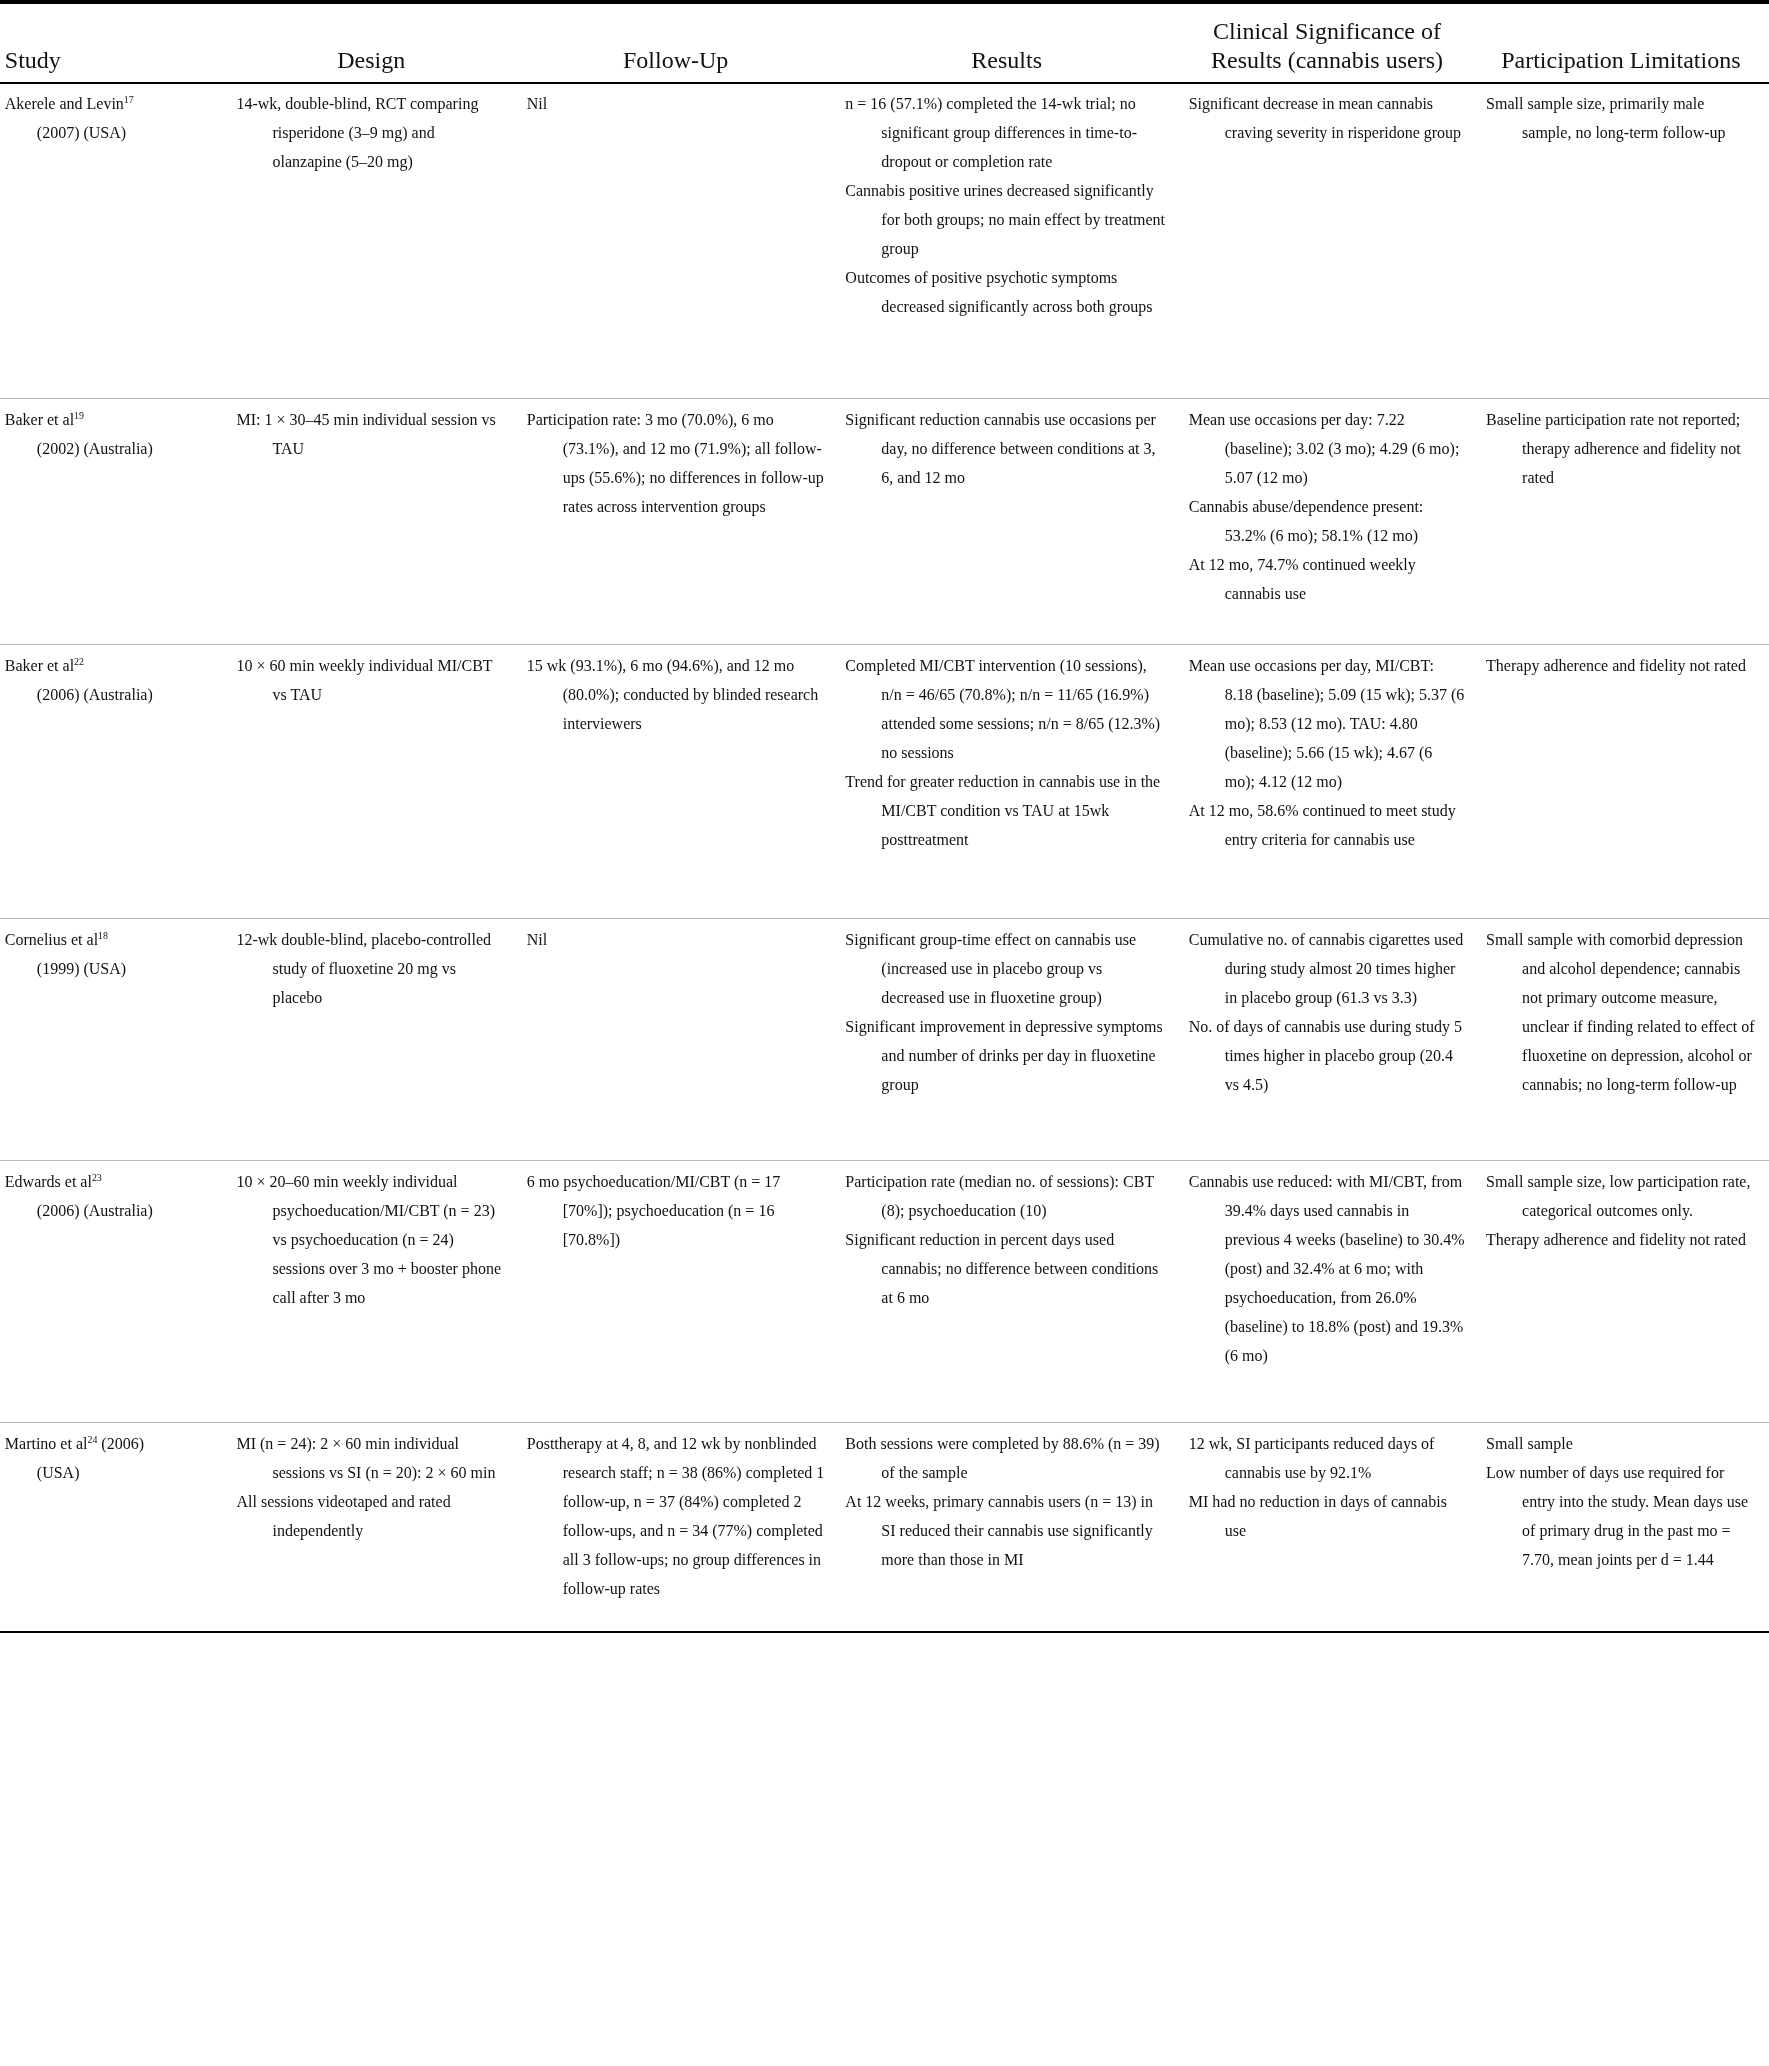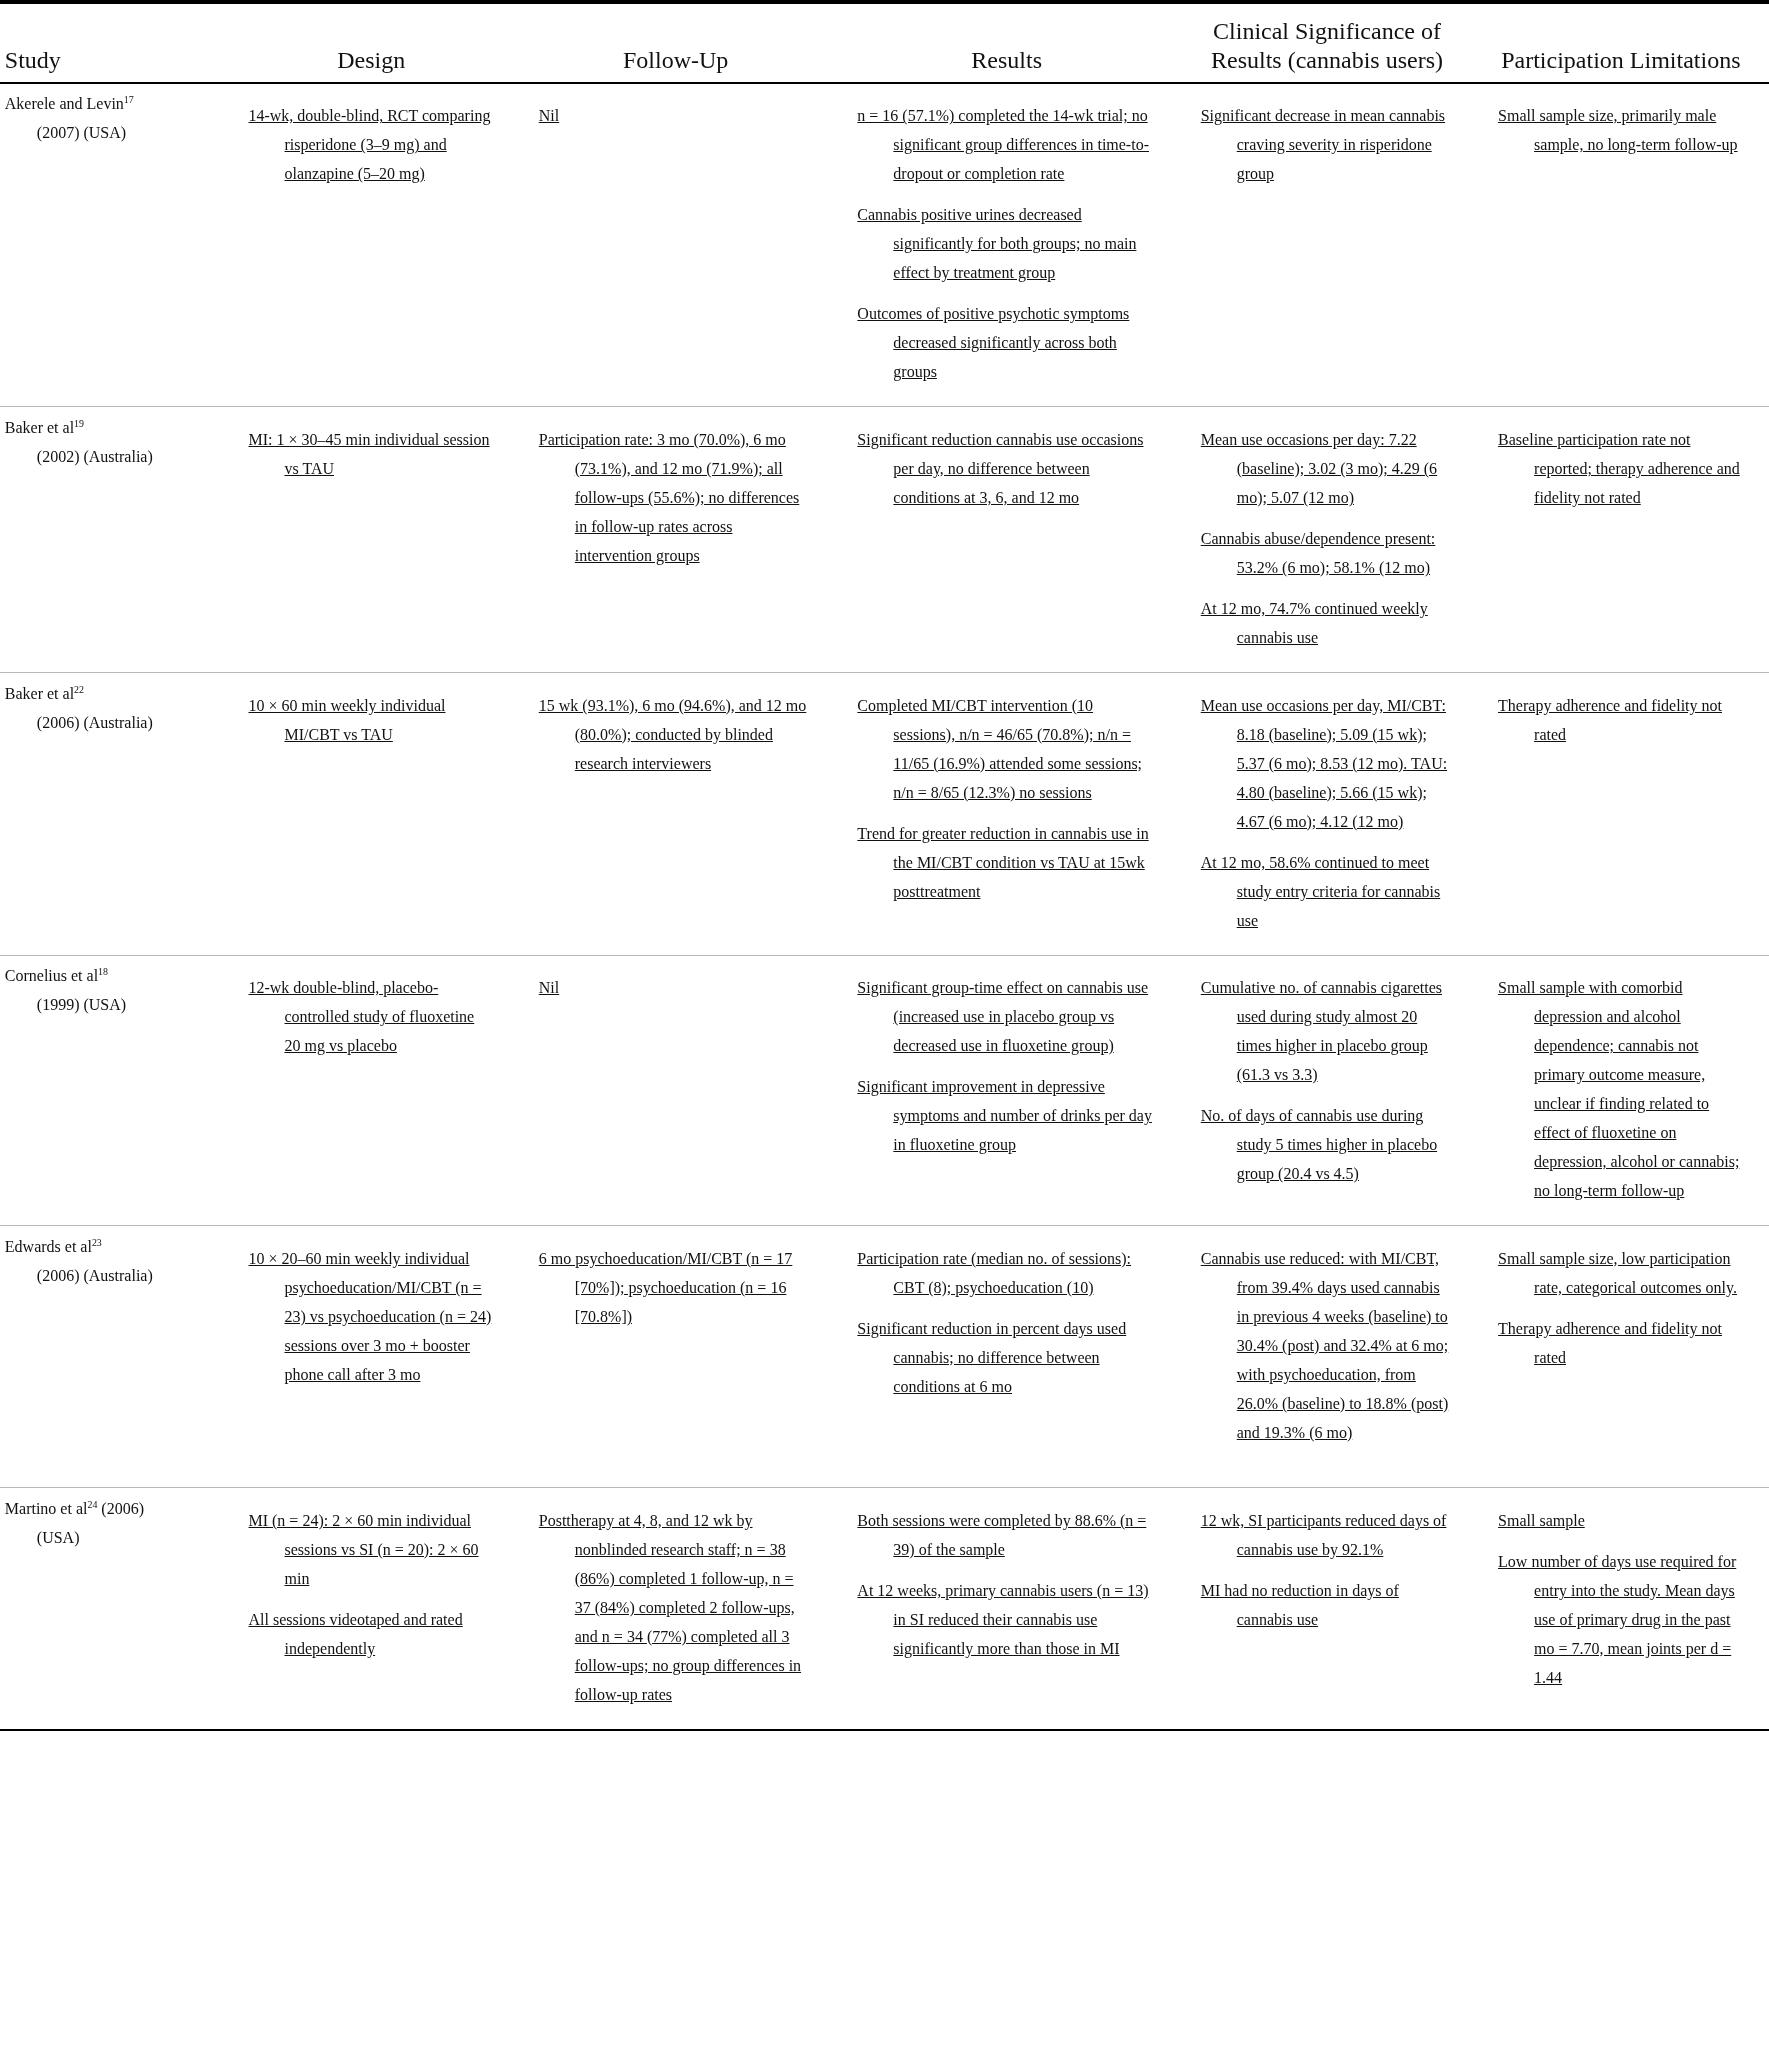--- a/index.html
+++ b/index.html
@@ -47,24 +47,23 @@
   tbody tr{border-bottom:1.6px solid #b9b9b9;}
   tbody tr:last-child{border-bottom:2.4px solid #000;}
   tbody tr:nth-child(1){height:316px;}
   tbody tr:nth-child(2){height:246px;}
   tbody tr:nth-child(3){height:274px;}
   tbody tr:nth-child(4){height:242px;}
   tbody tr:nth-child(5){height:262px;}
   tbody tr:nth-child(6){height:209px;}
   tbody tr:nth-child(7){height:326px;}
   .para{
-    margin:12px;
+    margin:0;
     padding-left:36px;
     text-indent:-36px;
-    text-decoration:underline;
   }
   .study-line1{white-space:nowrap;}
   .study-line2{padding-left:32px;}
   sup{
     font-size:0.62em;
     vertical-align:super;
     line-height:0;
   }
 </style>
 </head>

